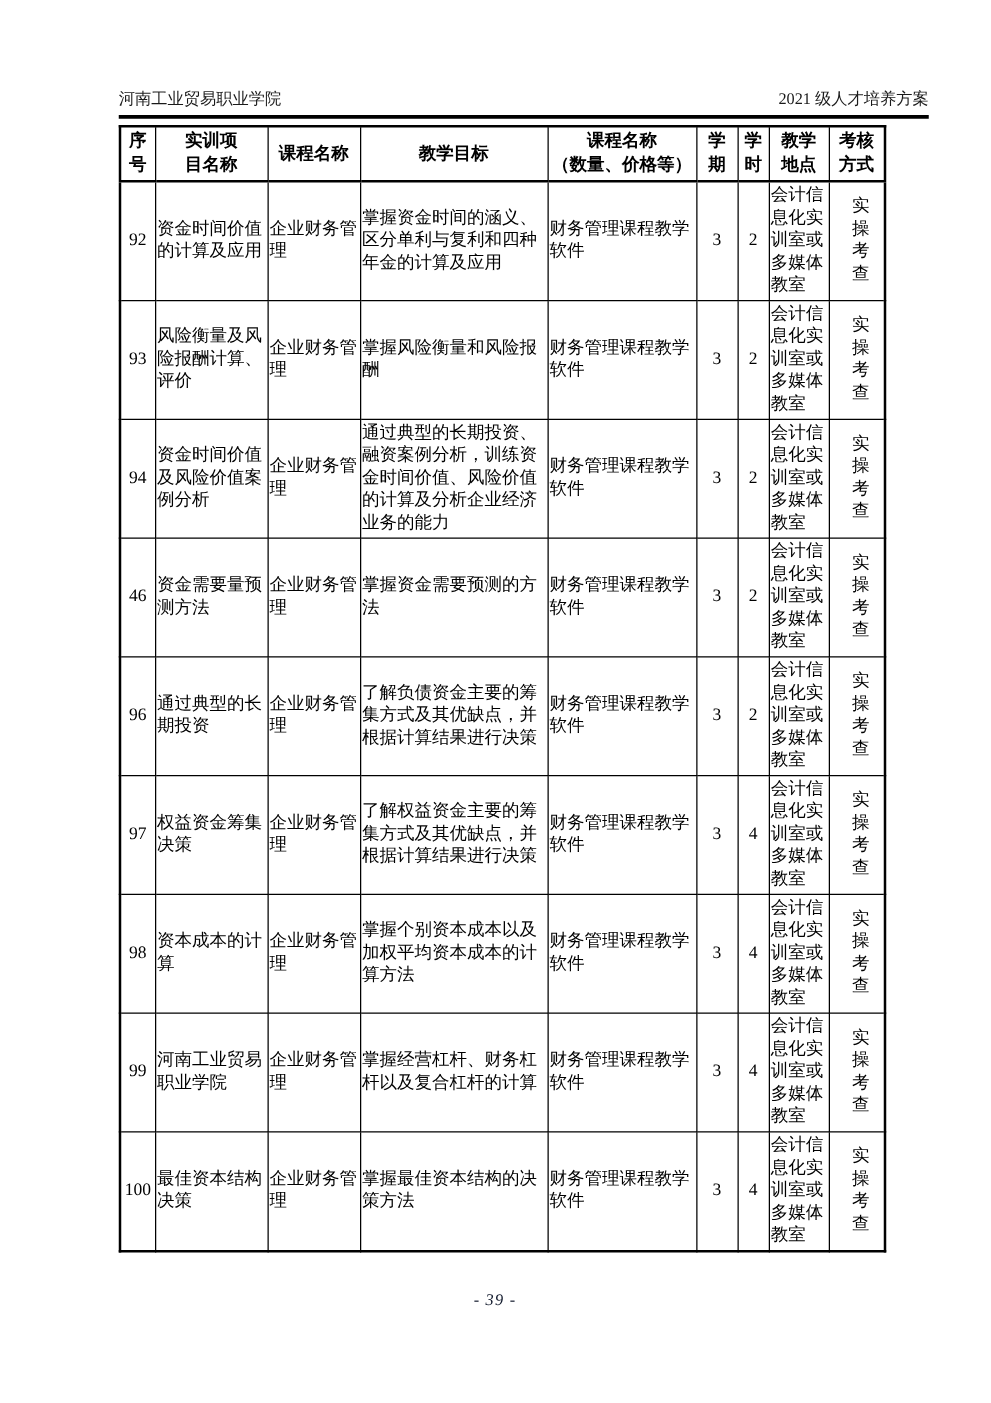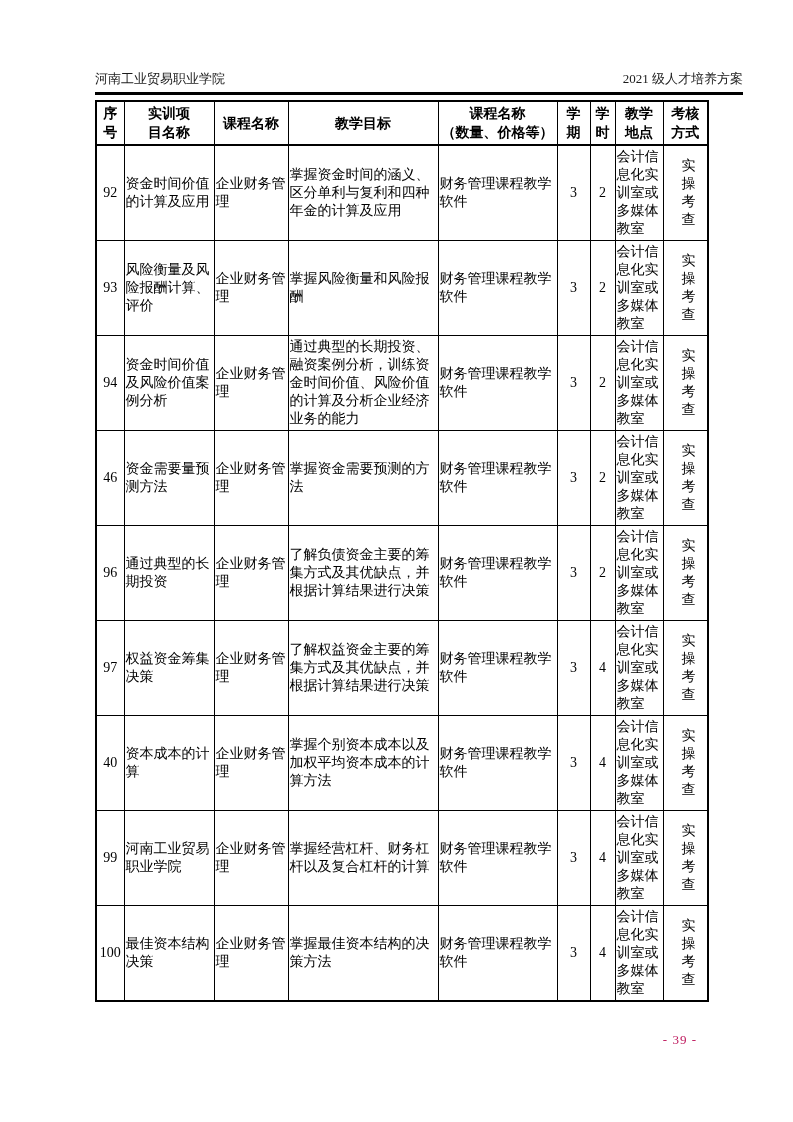--- a/index.html
+++ b/index.html
@@ -54,25 +54,26 @@
   td.col-index, td.col-semester, td.col-hours { text-align: center; padding: 2px 1px; margin-top: 14px; }
   td.col-project, td.col-course, td.col-objective, td.col-materials, td.col-location {
     text-align: left; padding: 2px 1px;
   }
   td.col-assessment { text-align: center; padding: 2px 18px; }
   tbody tr { height: 94px; }
   .page-number {
     position: absolute;
     left: 95px; top: 1032px;
     width: 612px;
-    text-align: right;
+    text-align: center;
     padding-right: 10px;
     font-size: 13px;
-    color: #be185d;
+    color: #0f172a;
     letter-spacing: 1px;
+    font-style: italic;
   }
 </style>
 </head>
 <body>
 
 <div class="content">
   <div class="page-header">
     <span>河南工业贸易职业学院</span>
     <span>2021 级人才培养方案</span>
   </div>
@@ -171,21 +172,21 @@
           <td class="col-project">权益资金筹集决策</td>
           <td class="col-course">企业财务管理</td>
           <td class="col-objective">了解权益资金主要的筹集方式及其优缺点，并根据计算结果进行决策</td>
           <td class="col-materials">财务管理课程教学软件</td>
           <td class="col-semester">3</td>
           <td class="col-hours">4</td>
           <td class="col-location">会计信息化实训室或多媒体教室</td>
           <td class="col-assessment">实操考查</td>
         </tr>
         <tr>
-          <td class="col-index">40</td>
+          <td class="col-index">98</td>
           <td class="col-project">资本成本的计算</td>
           <td class="col-course">企业财务管理</td>
           <td class="col-objective">掌握个别资本成本以及加权平均资本成本的计算方法</td>
           <td class="col-materials">财务管理课程教学软件</td>
           <td class="col-semester">3</td>
           <td class="col-hours">4</td>
           <td class="col-location">会计信息化实训室或多媒体教室</td>
           <td class="col-assessment">实操考查</td>
         </tr>
         <tr>

